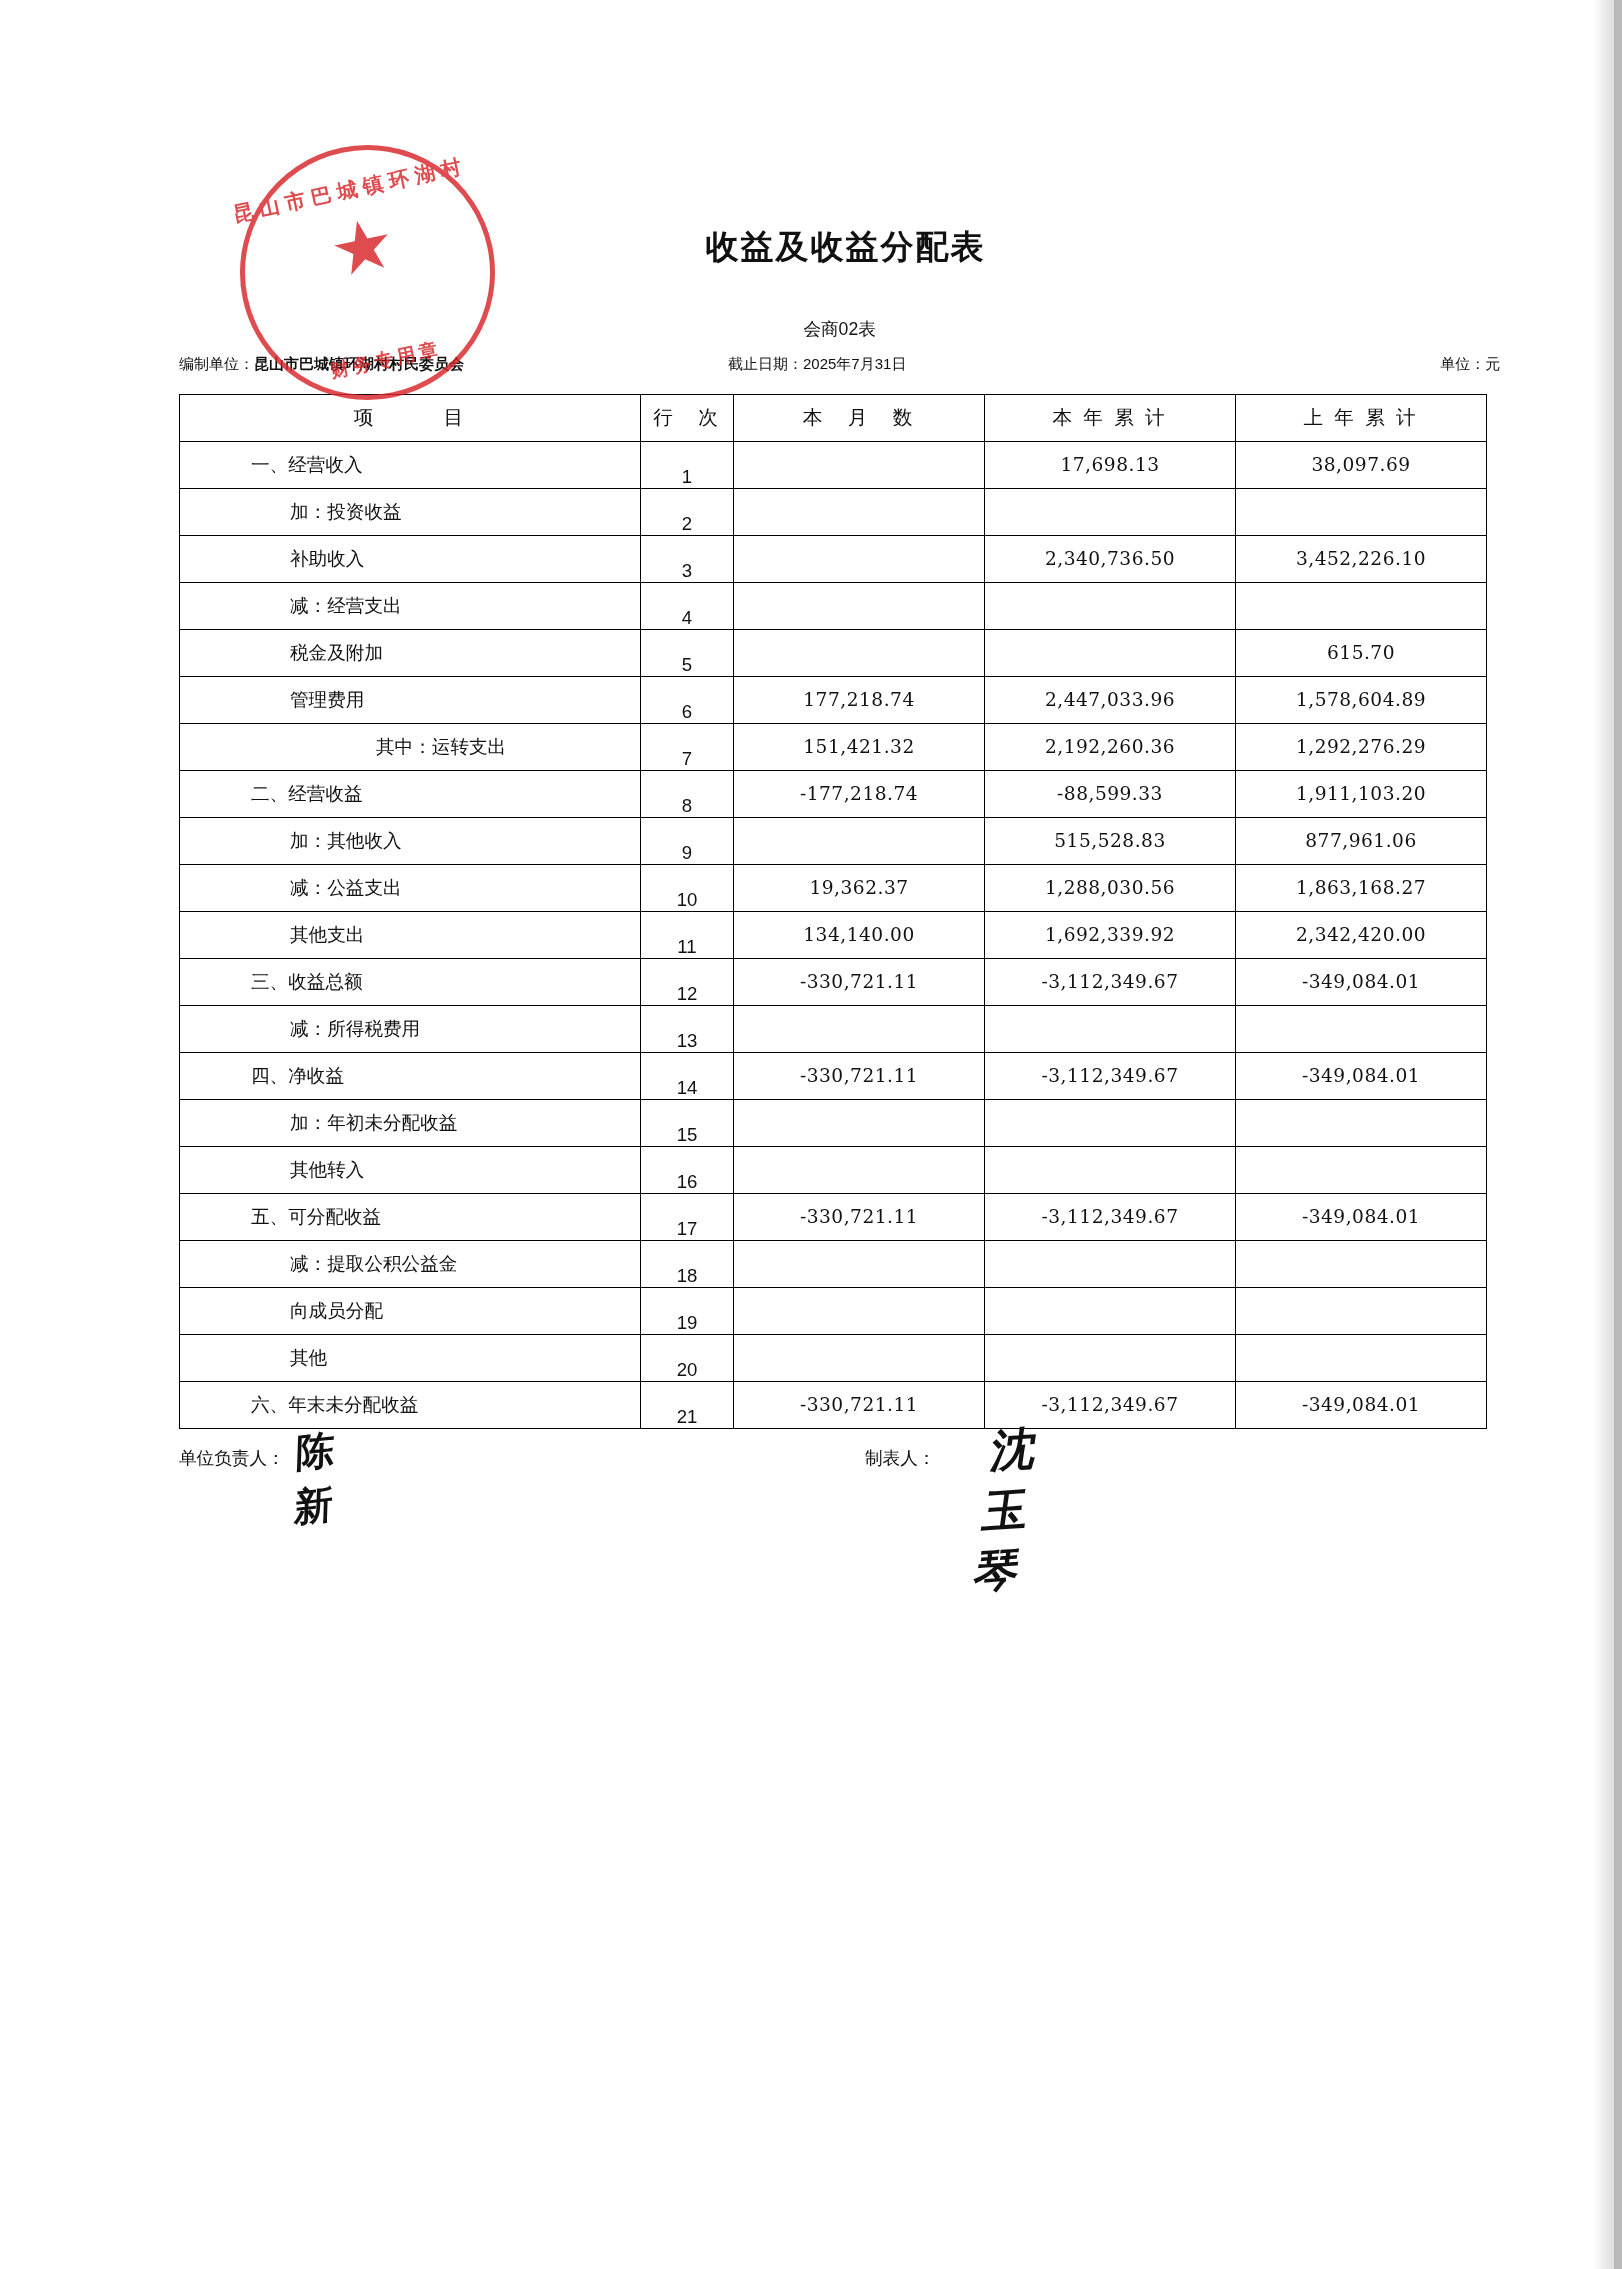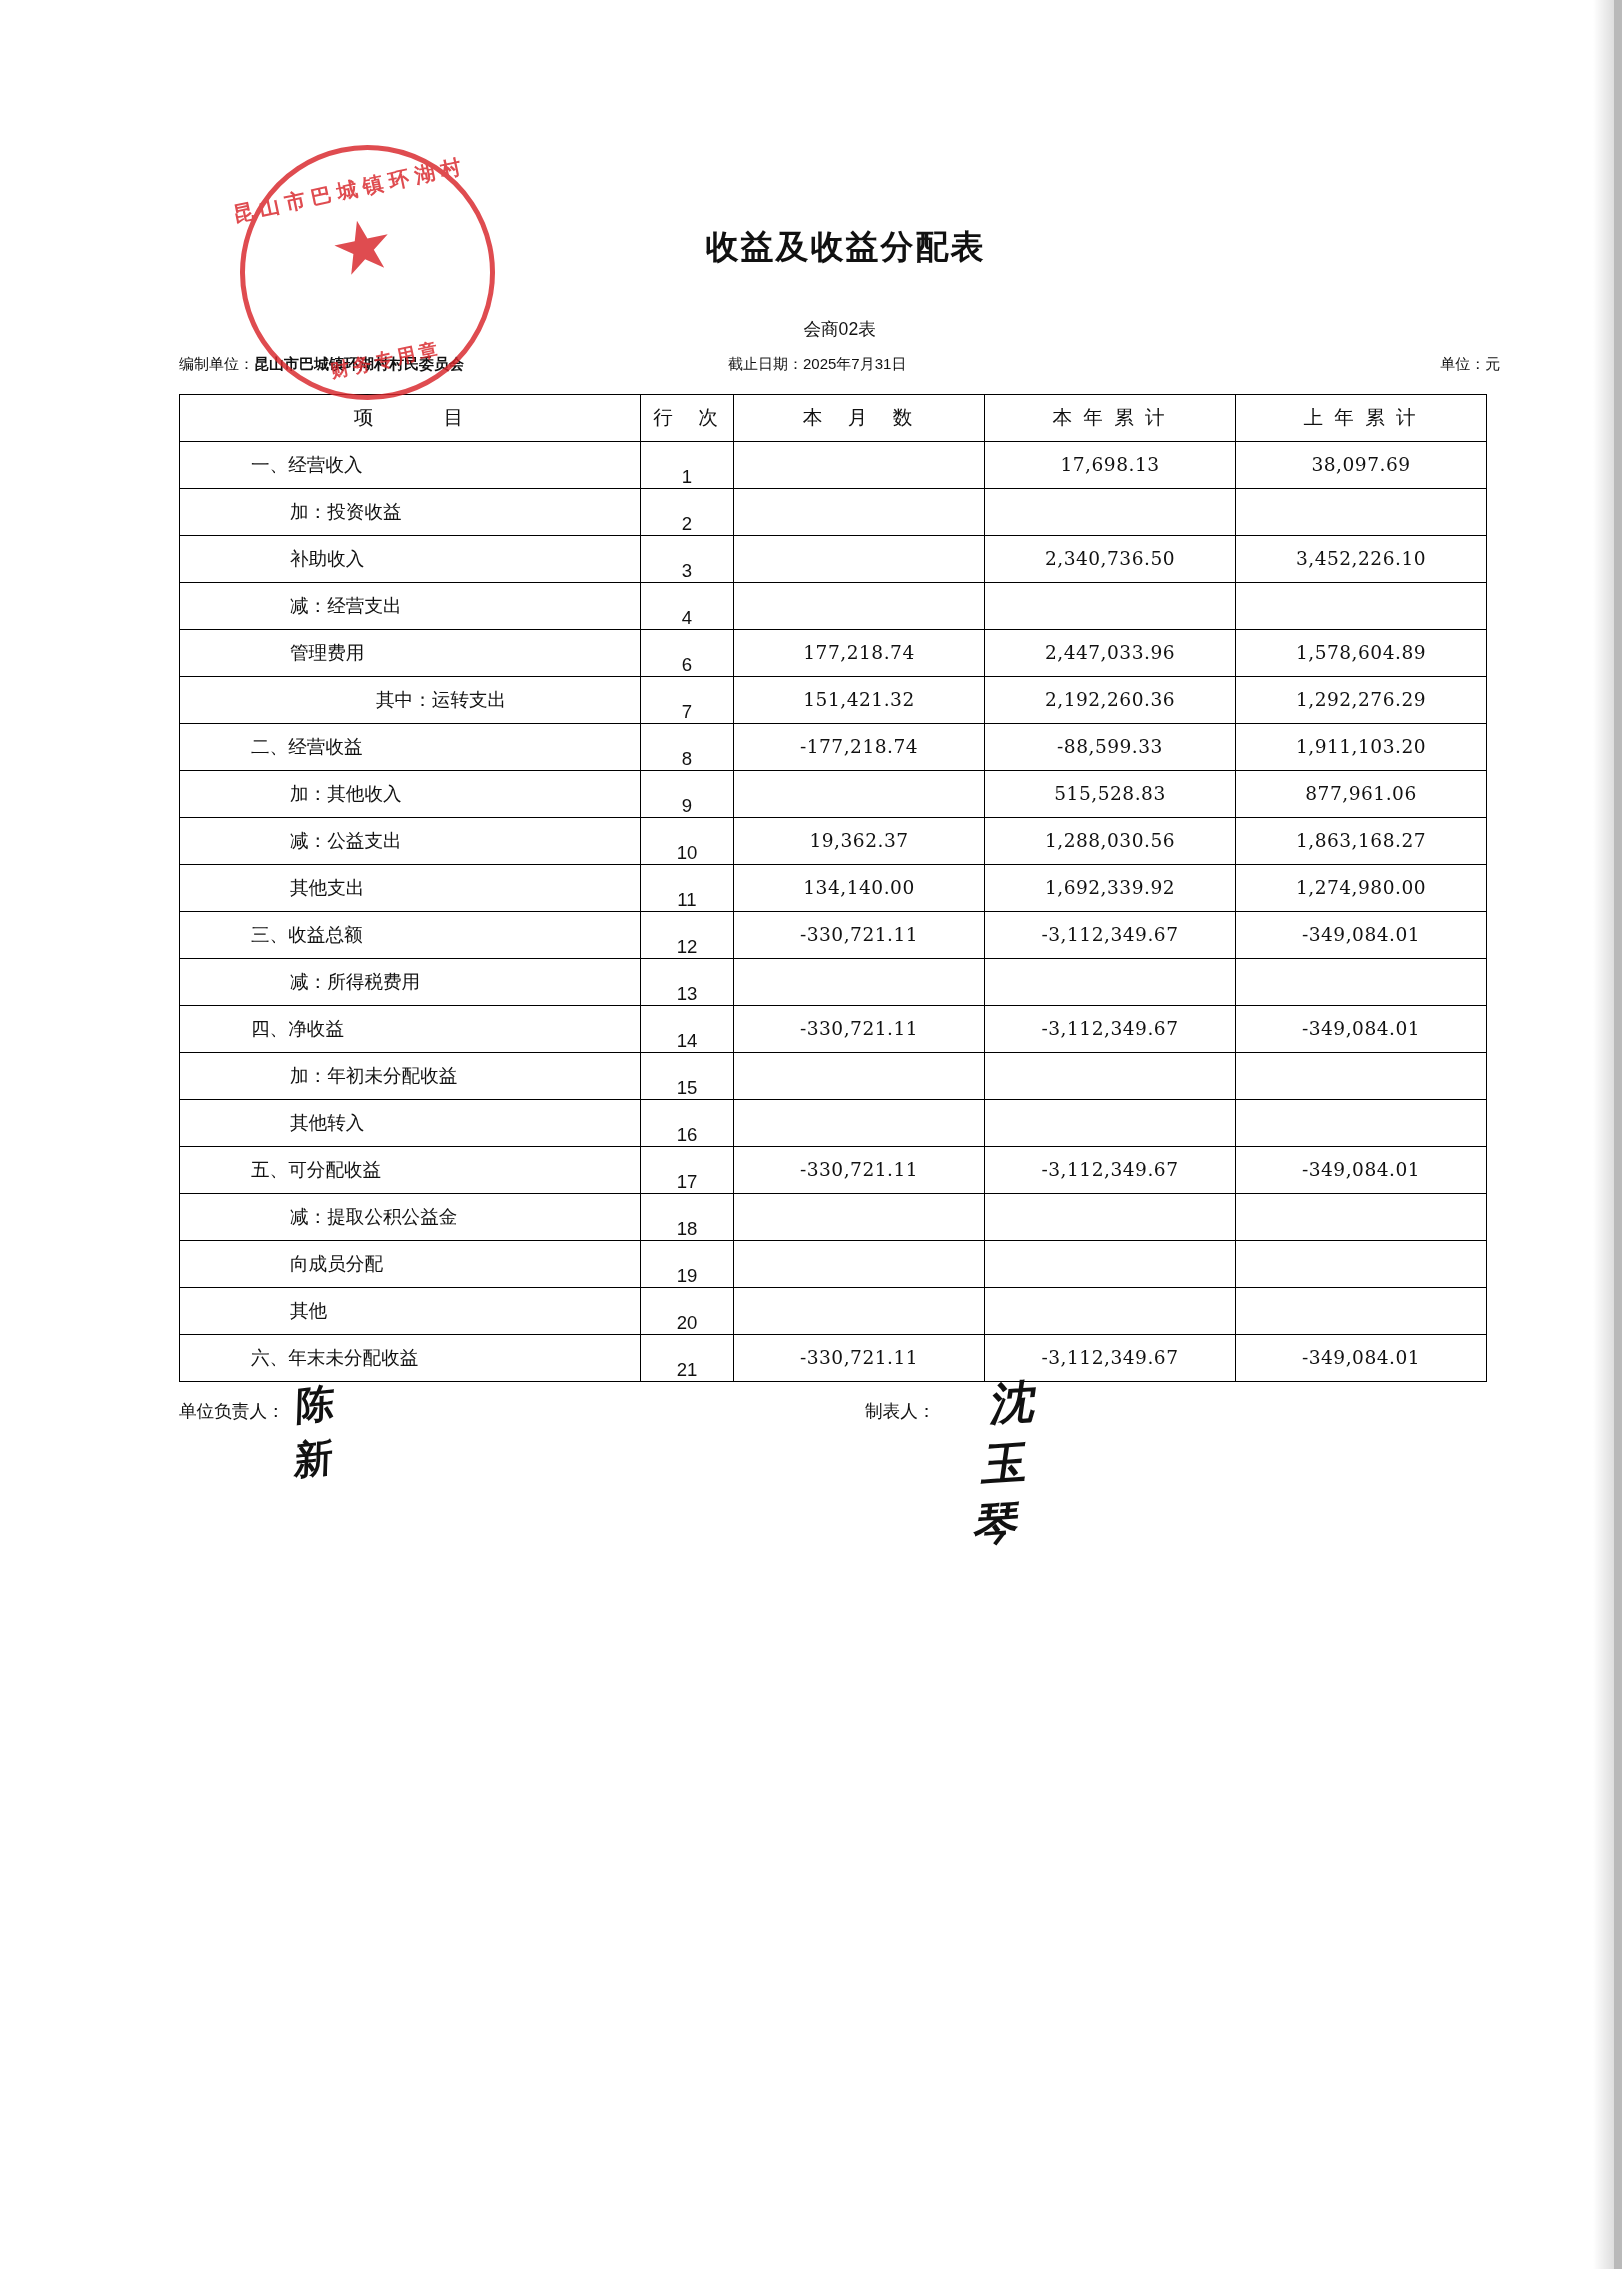--- a/index.html
+++ b/index.html
@@ -288,20 +288,27 @@
             <td class="num">3,452,226.10</td>
           </tr>
           <tr>
             <td class="item"><span class="lbl ind1">减：经营支出</span></td>
             <td class="line">4</td>
             <td class="num"></td>
             <td class="num"></td>
             <td class="num"></td>
           </tr>
           <tr>
+            <td class="item"><span class="lbl ind1">税金及附加</span></td>
+            <td class="line">5</td>
+            <td class="num"></td>
+            <td class="num"></td>
+            <td class="num">615.70</td>
+          </tr>
+          <tr>
             <td class="item"><span class="lbl ind1">管理费用</span></td>
             <td class="line">6</td>
             <td class="num">177,218.74</td>
             <td class="num">2,447,033.96</td>
             <td class="num">1,578,604.89</td>
           </tr>
           <tr>
             <td class="item"><span class="lbl ind2">其中：运转支出</span></td>
             <td class="line">7</td>
             <td class="num">151,421.32</td>
@@ -327,21 +334,21 @@
             <td class="line">10</td>
             <td class="num">19,362.37</td>
             <td class="num">1,288,030.56</td>
             <td class="num">1,863,168.27</td>
           </tr>
           <tr>
             <td class="item"><span class="lbl ind1">其他支出</span></td>
             <td class="line">11</td>
             <td class="num">134,140.00</td>
             <td class="num">1,692,339.92</td>
-            <td class="num">1,274,980.00</td>
+            <td class="num">2,342,420.00</td>
           </tr>
           <tr>
             <td class="item"><span class="lbl ind0">三、收益总额</span></td>
             <td class="line">12</td>
             <td class="num">-330,721.11</td>
             <td class="num">-3,112,349.67</td>
             <td class="num">-349,084.01</td>
           </tr>
           <tr>
             <td class="item"><span class="lbl ind1">减：所得税费用</span></td>

